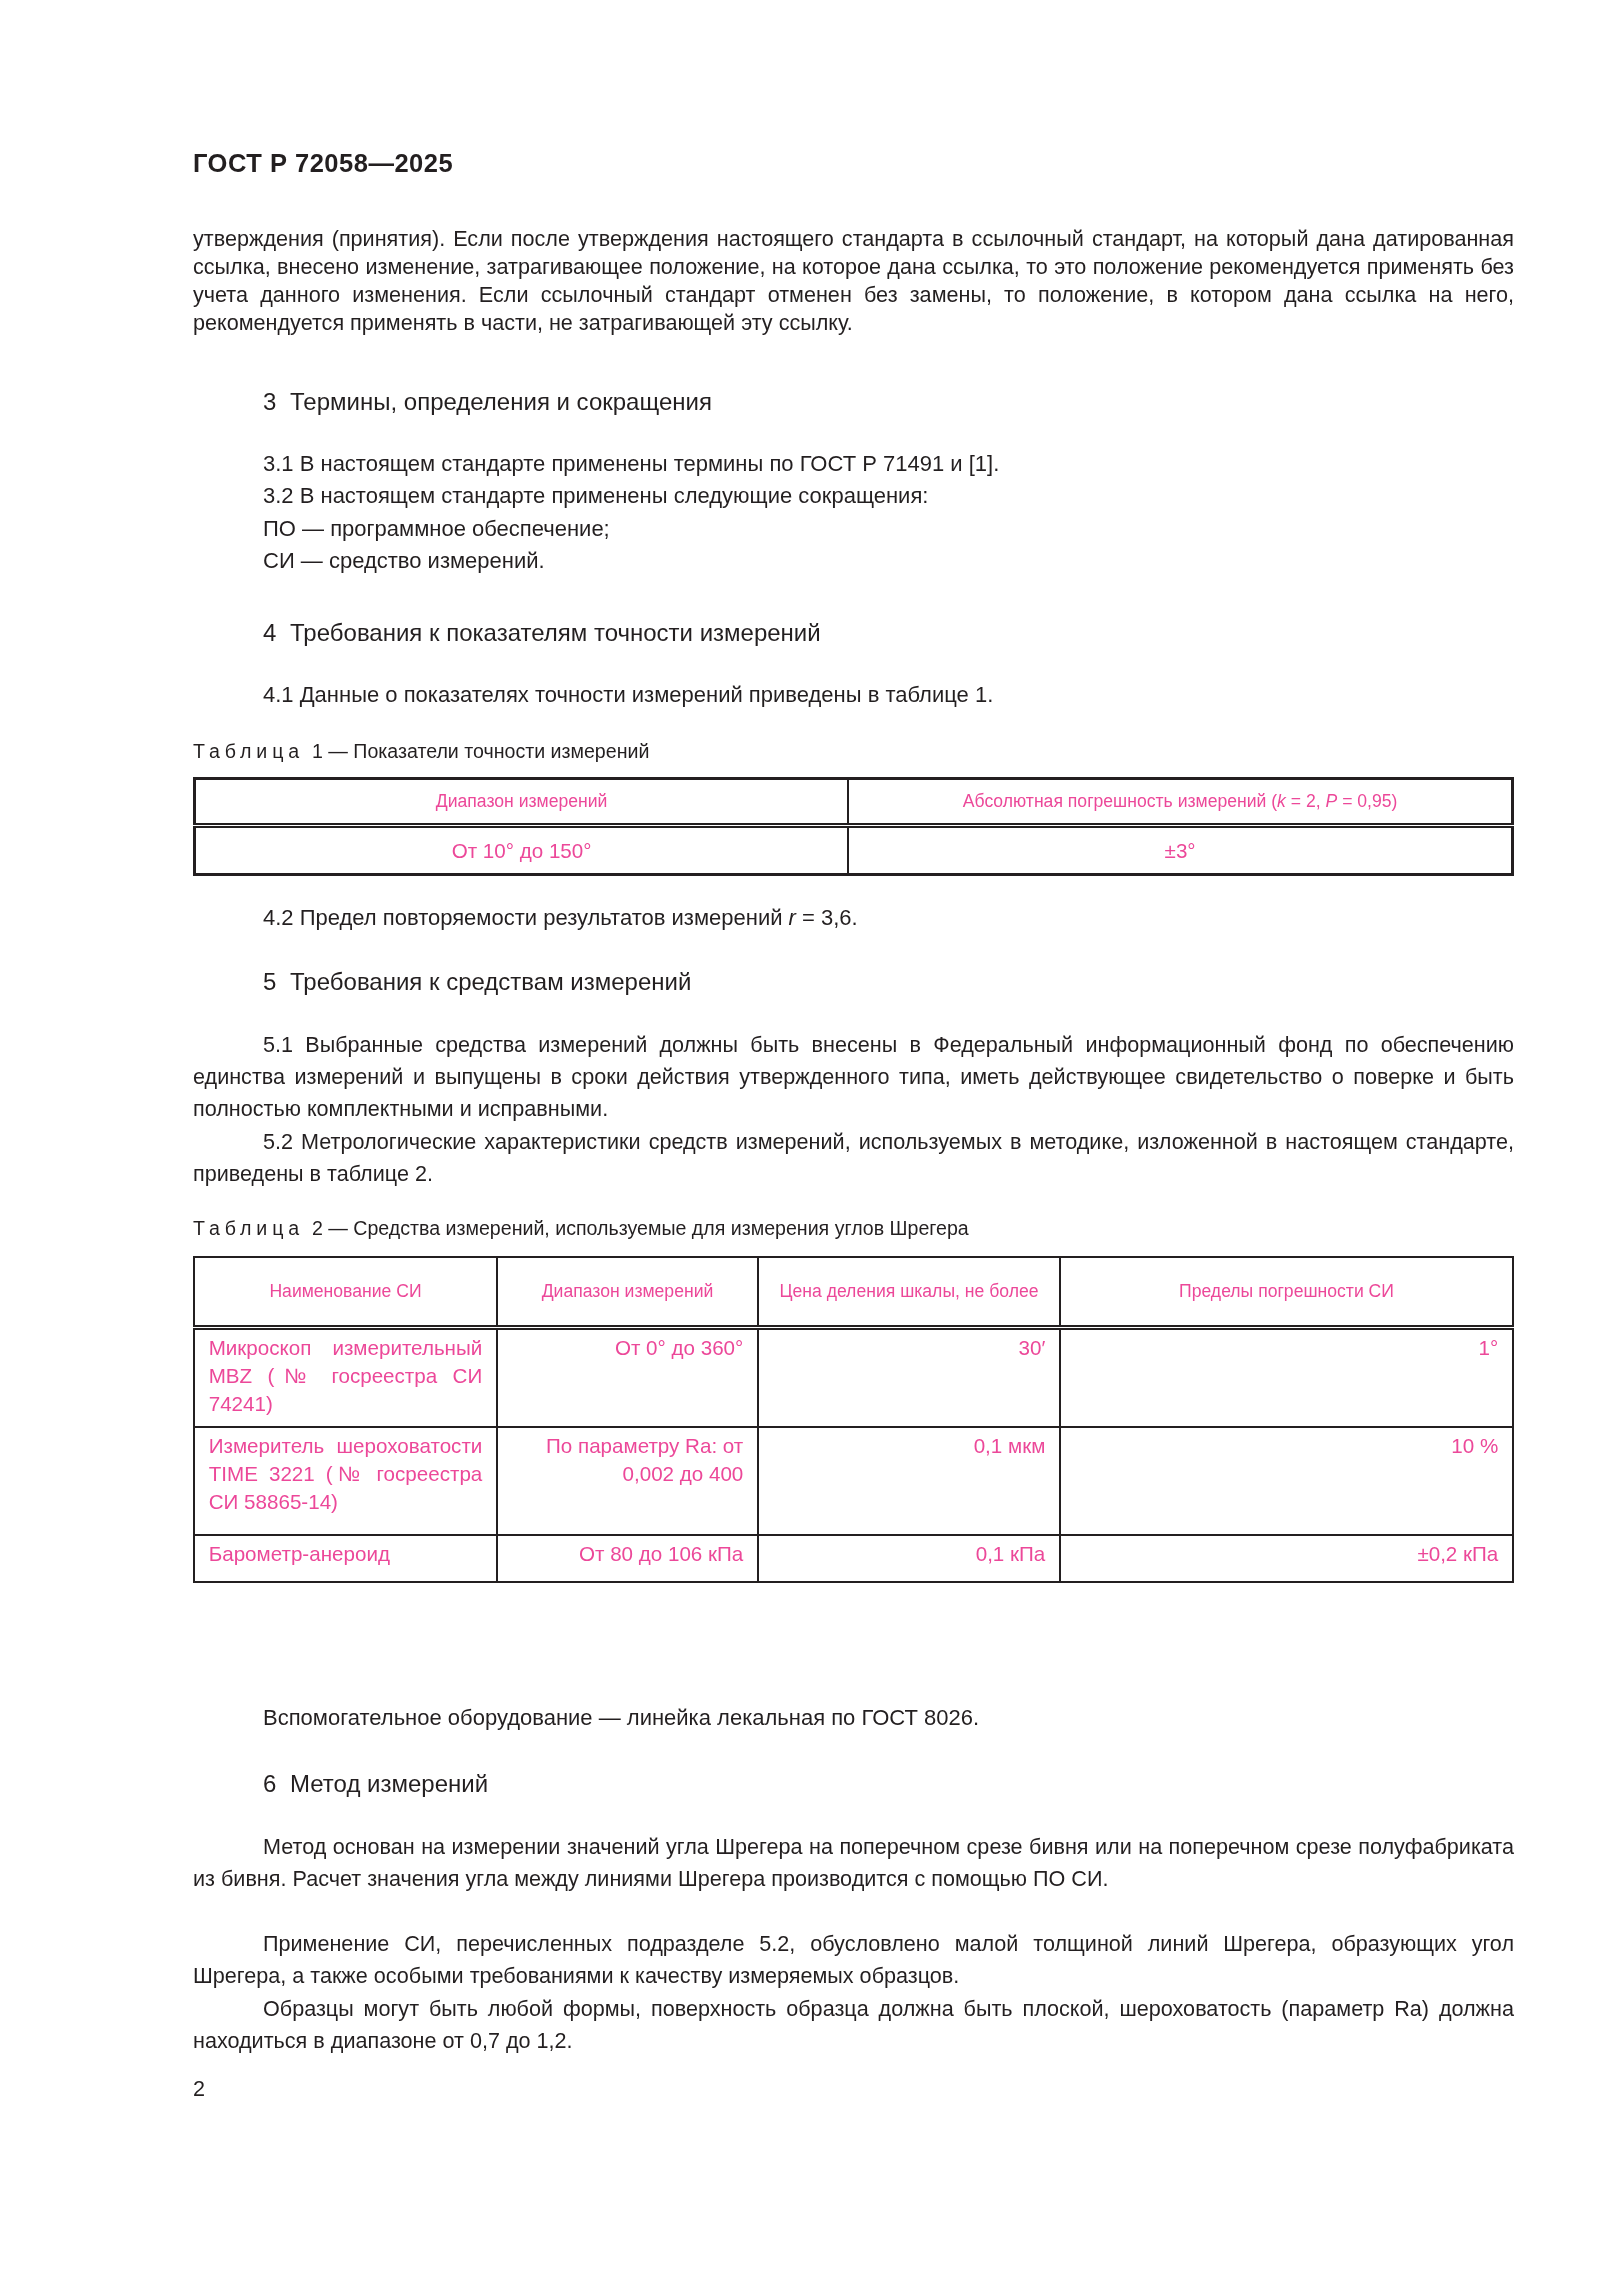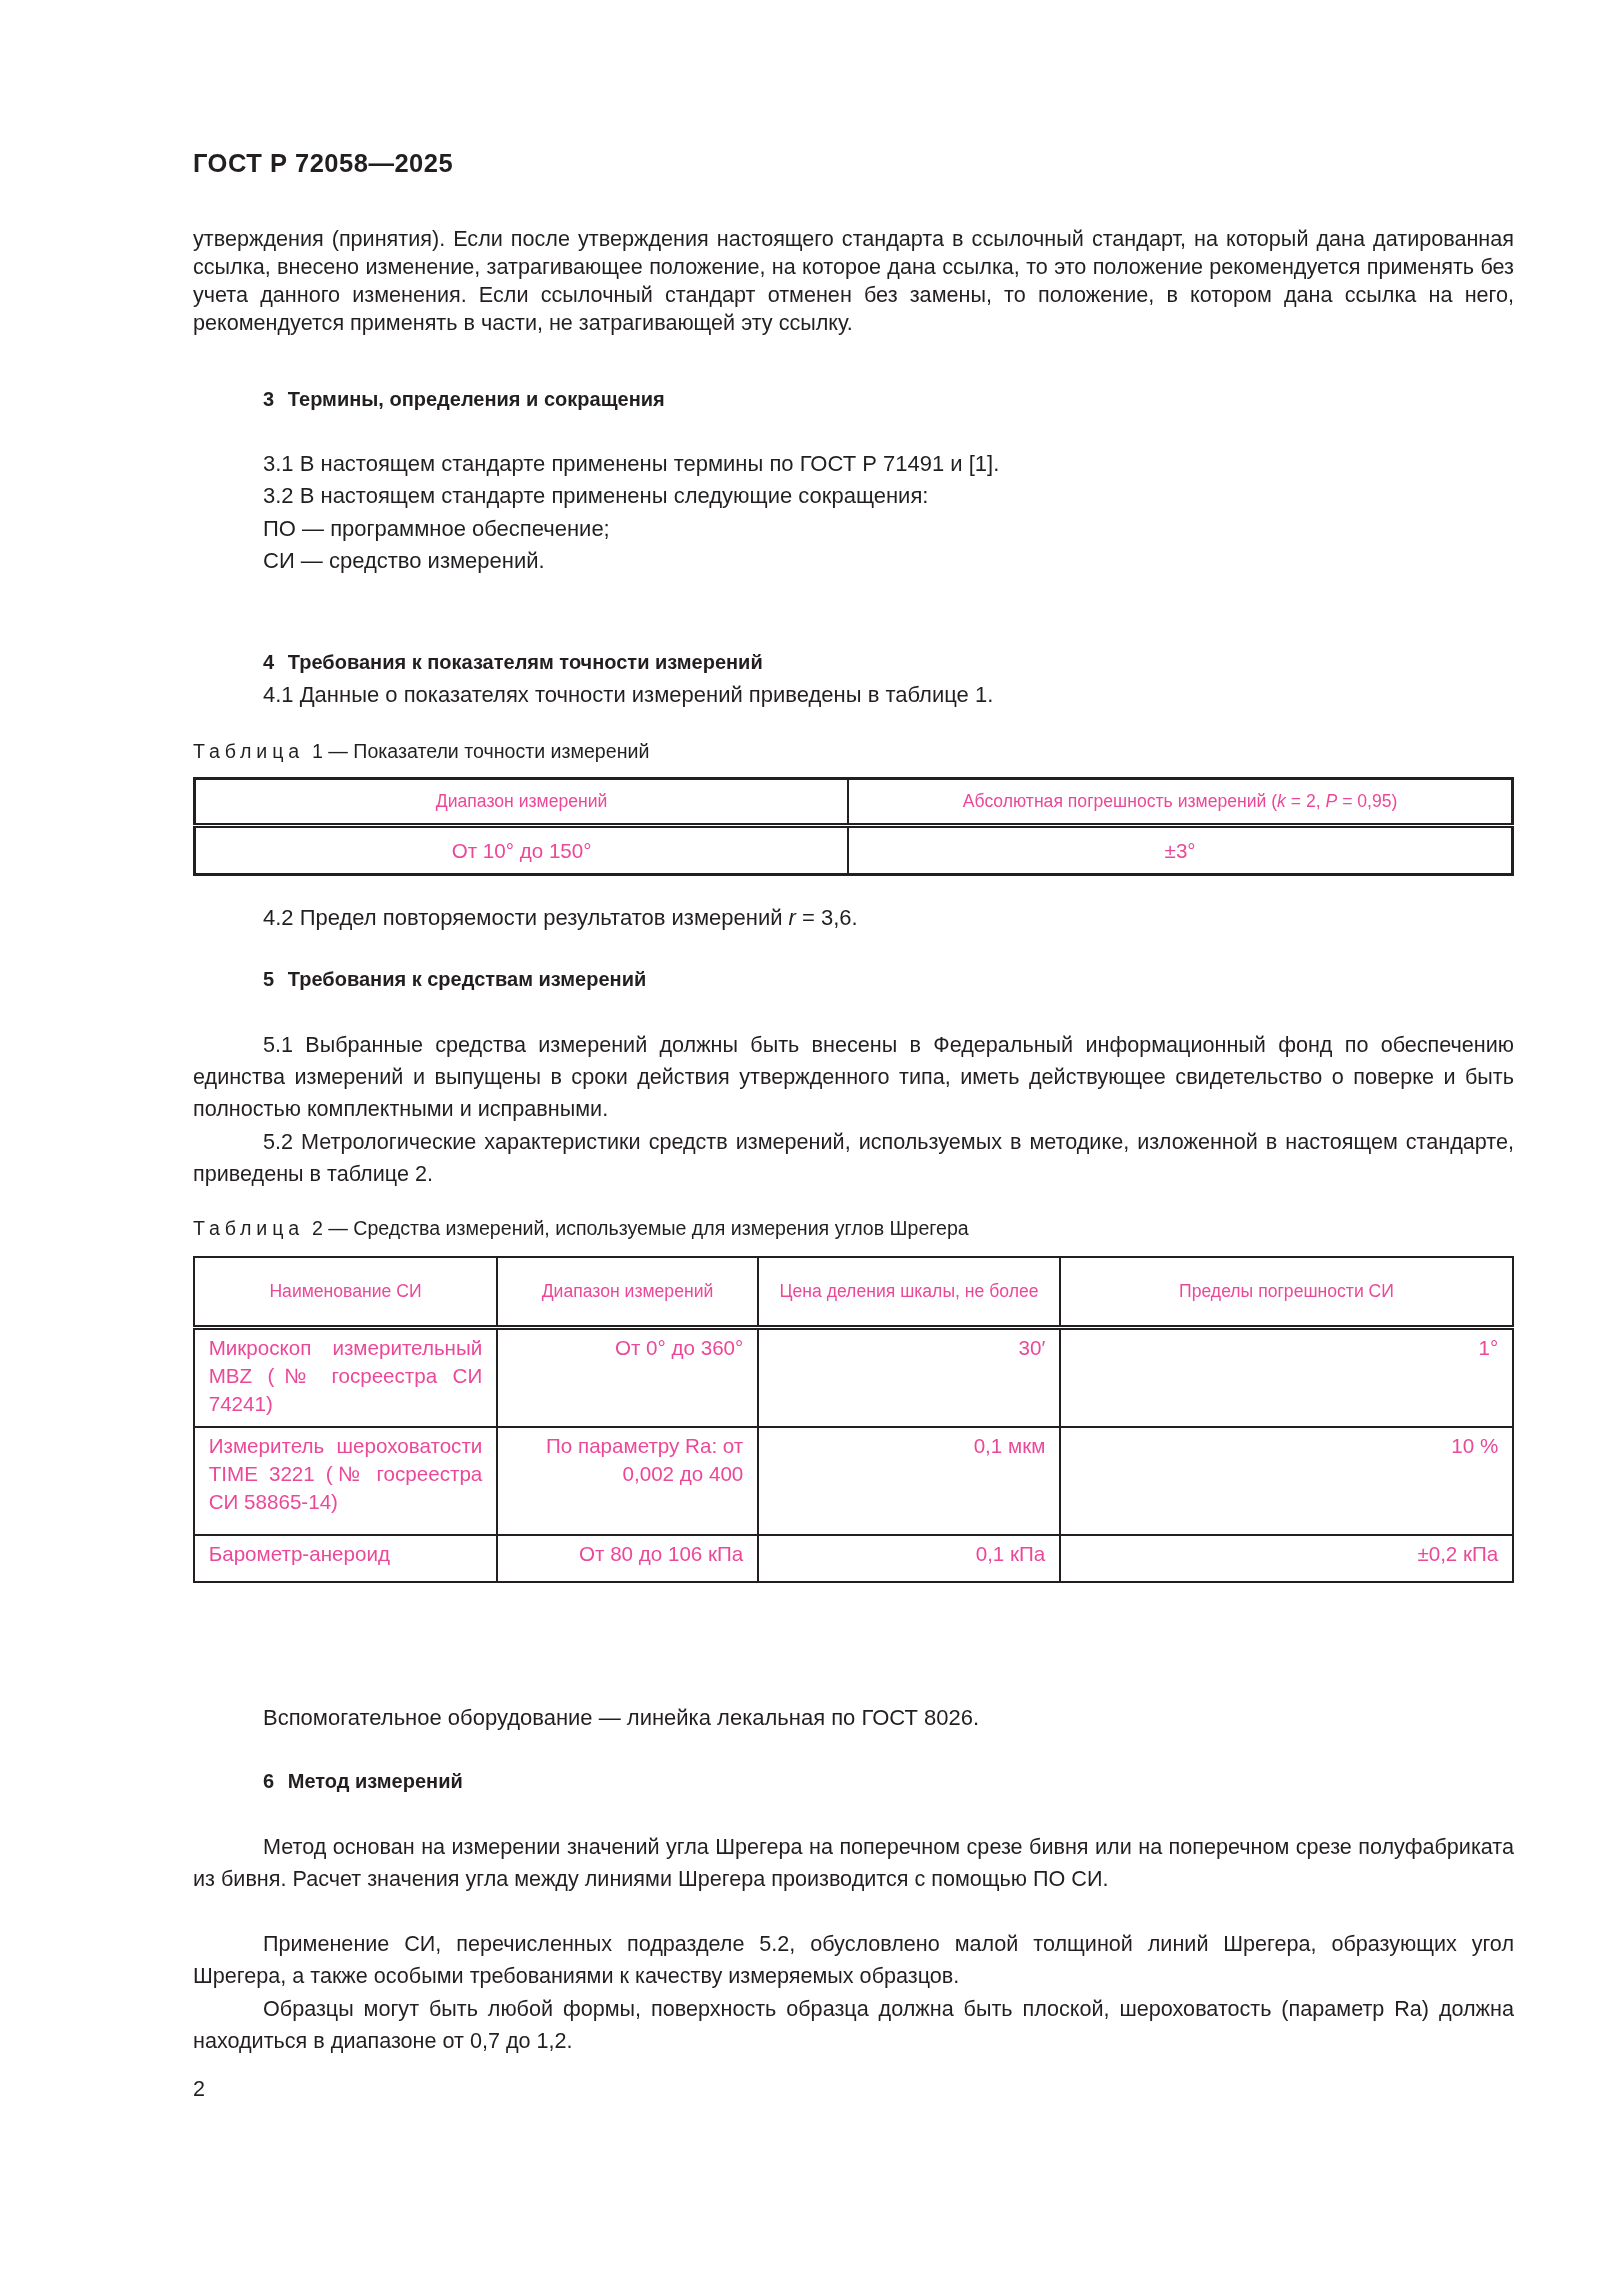--- a/index.html
+++ b/index.html
@@ -2,21 +2,21 @@
 <html><head>
 <meta charset="utf-8">
 <style>
   html, body { margin:0; padding:0; background:#ffffff; }
   body { width:1621px; height:2293px; position:relative; overflow:hidden;
          font-family:"Liberation Sans", sans-serif; color:#231f20; }
   .abs { position:absolute; }
   .runhead { left:193px; top:149px; font-size:25.5px; font-weight:bold; letter-spacing:0.5px; }
   .para { left:193px; width:1321px; font-size:21.6px; line-height:30px; text-align:justify; }
   .line { left:263px; font-size:22px; line-height:30px; white-space:nowrap; }
-  .h { left:263px; font-size:20px; font-weight:bold; white-space:nowrap; }
+  .h { left:263px; font-size:24px; font-weight:normal; white-space:nowrap; }
   .h .num { margin-right:13.7px; }
   .caption { left:193px; font-size:19.6px; white-space:nowrap; }
   .caption .sp { letter-spacing:4.9px; margin-right:7.8px; }
   table { border-collapse:collapse; position:absolute; left:193px; width:1321px; color:#ec4899; }
   td, th { border:2px solid #231f20; font-weight:normal; }
   .t1 { top:777px; border:3.9px solid #231f20; }
   .t1 th { font-size:17.6px; height:41px; text-align:center; border-bottom:5.9px double #231f20; }
   .t1 td { font-size:20.6px; height:43px; text-align:center; }
   .t2 { top:1256px; border:2.9px solid #231f20; }
   .t2 th { font-size:17.6px; height:65px; text-align:center; line-height:21.6px; border-bottom:5.9px double #231f20; }
@@ -34,21 +34,21 @@
 <div class="abs para" style="top:225px; line-height:28px;">утверждения (принятия). Если после утверждения настоящего стандарта в ссылочный стандарт, на который дана датированная ссылка, внесено изменение, затрагивающее положение, на которое дана ссылка, то это положение рекомендуется применять без учета данного изменения. Если ссылочный стандарт отменен без замены, то положение, в котором дана ссылка на него, рекомендуется применять в части, не затрагивающей эту ссылку.</div>
 
 <div class="abs h" style="top:388px;">
   <span class="num">3</span><span>Термины, определения и сокращения</span>
 </div>
 <div class="abs line" style="top:449px;">3.1  В настоящем стандарте применены термины по ГОСТ Р 71491 и [1].</div>
 <div class="abs line" style="top:481px;">3.2  В настоящем стандарте применены следующие сокращения:</div>
 <div class="abs line" style="top:514px;">ПО — программное обеспечение;</div>
 <div class="abs line" style="top:546px;">СИ — средство измерений.</div>
 
-<div class="abs h" style="top:619px;margin-top:32px;">
+<div class="abs h" style="top:619px;">
   <span class="num">4</span><span>Требования к показателям точности измерений</span>
 </div>
 <div class="abs line" style="top:680px;">4.1  Данные о показателях точности измерений приведены в таблице 1.</div>
 
 <div class="abs caption" style="top:740px;">
   <span class="sp">Таблица</span><span>1 — Показатели точности измерений</span>
 </div>
 
 <table class="t1">
   <tbody>

